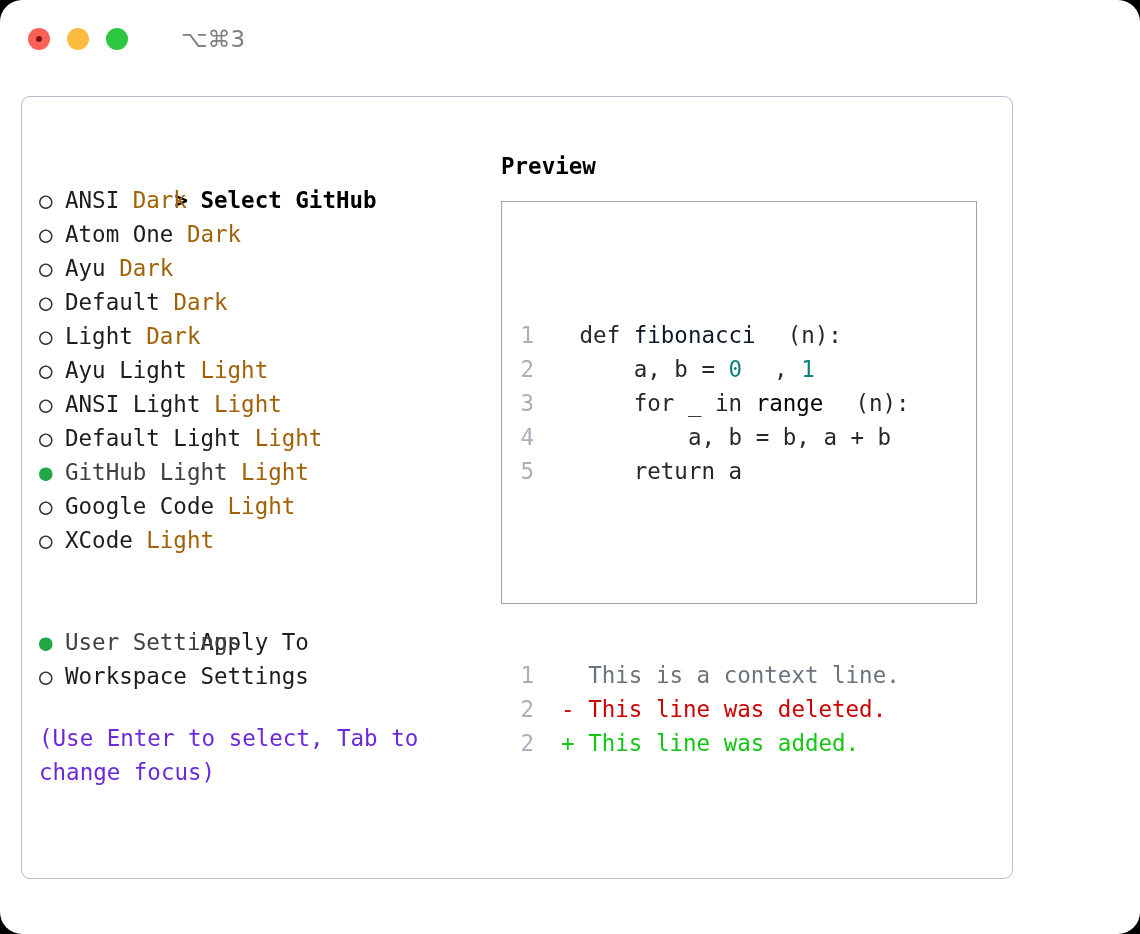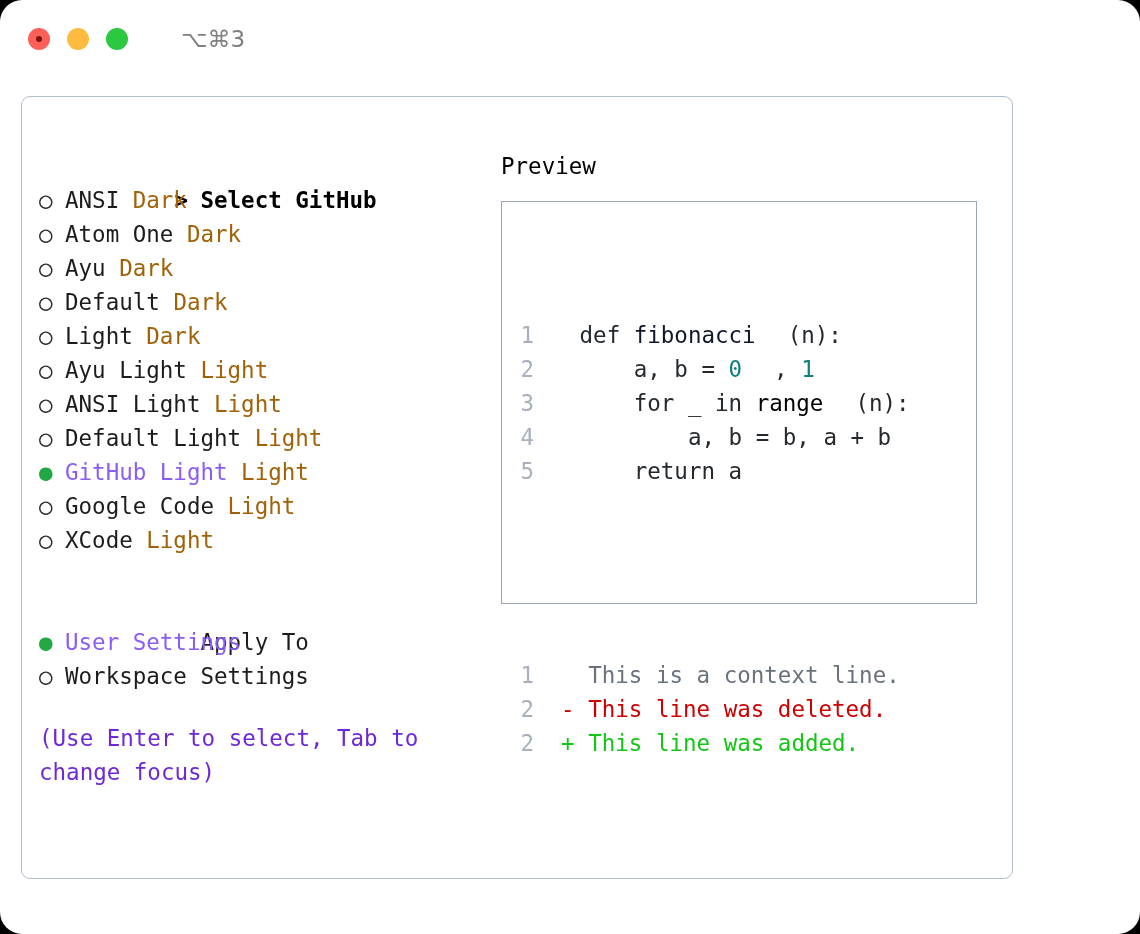--- a/index.html
+++ b/index.html
@@ -105,21 +105,21 @@
   }
   .row .marker {
     display: inline-block;
     width: 26px;
   }
   .section-head {
     font-weight: bold;
     color: #000000;
   }
   .dim { color: #a16207; }
-  .sel { color: #8b5cf6; }
+  .sel { color: #404040; }
   .marker-sel { color: #22a745; }
   .marker-unsel { color: #2b2b2b; }
 
   .spacer-row { height: 34px; }
 
   .hint {
     margin-top: 28px;
     font-size: 22.5px;
     line-height: 34px;
     color: #6d28d9;
@@ -129,21 +129,21 @@
 
   
   .right-col {
     position: absolute;
     left: 479px;
     top: 52px;
     width: 490px;
   }
   .preview-title {
     font-size: 22.5px;
-    font-weight: normal;
+    font-weight: bold;
     color: #000000;
     line-height: 34px;
     margin-bottom: 18px;
   }
   .preview-box {
     width: 476px;
     height: 403px;
     border: 1px solid #9aa5b5;
     box-sizing: border-box;
     background: #ffffff;

